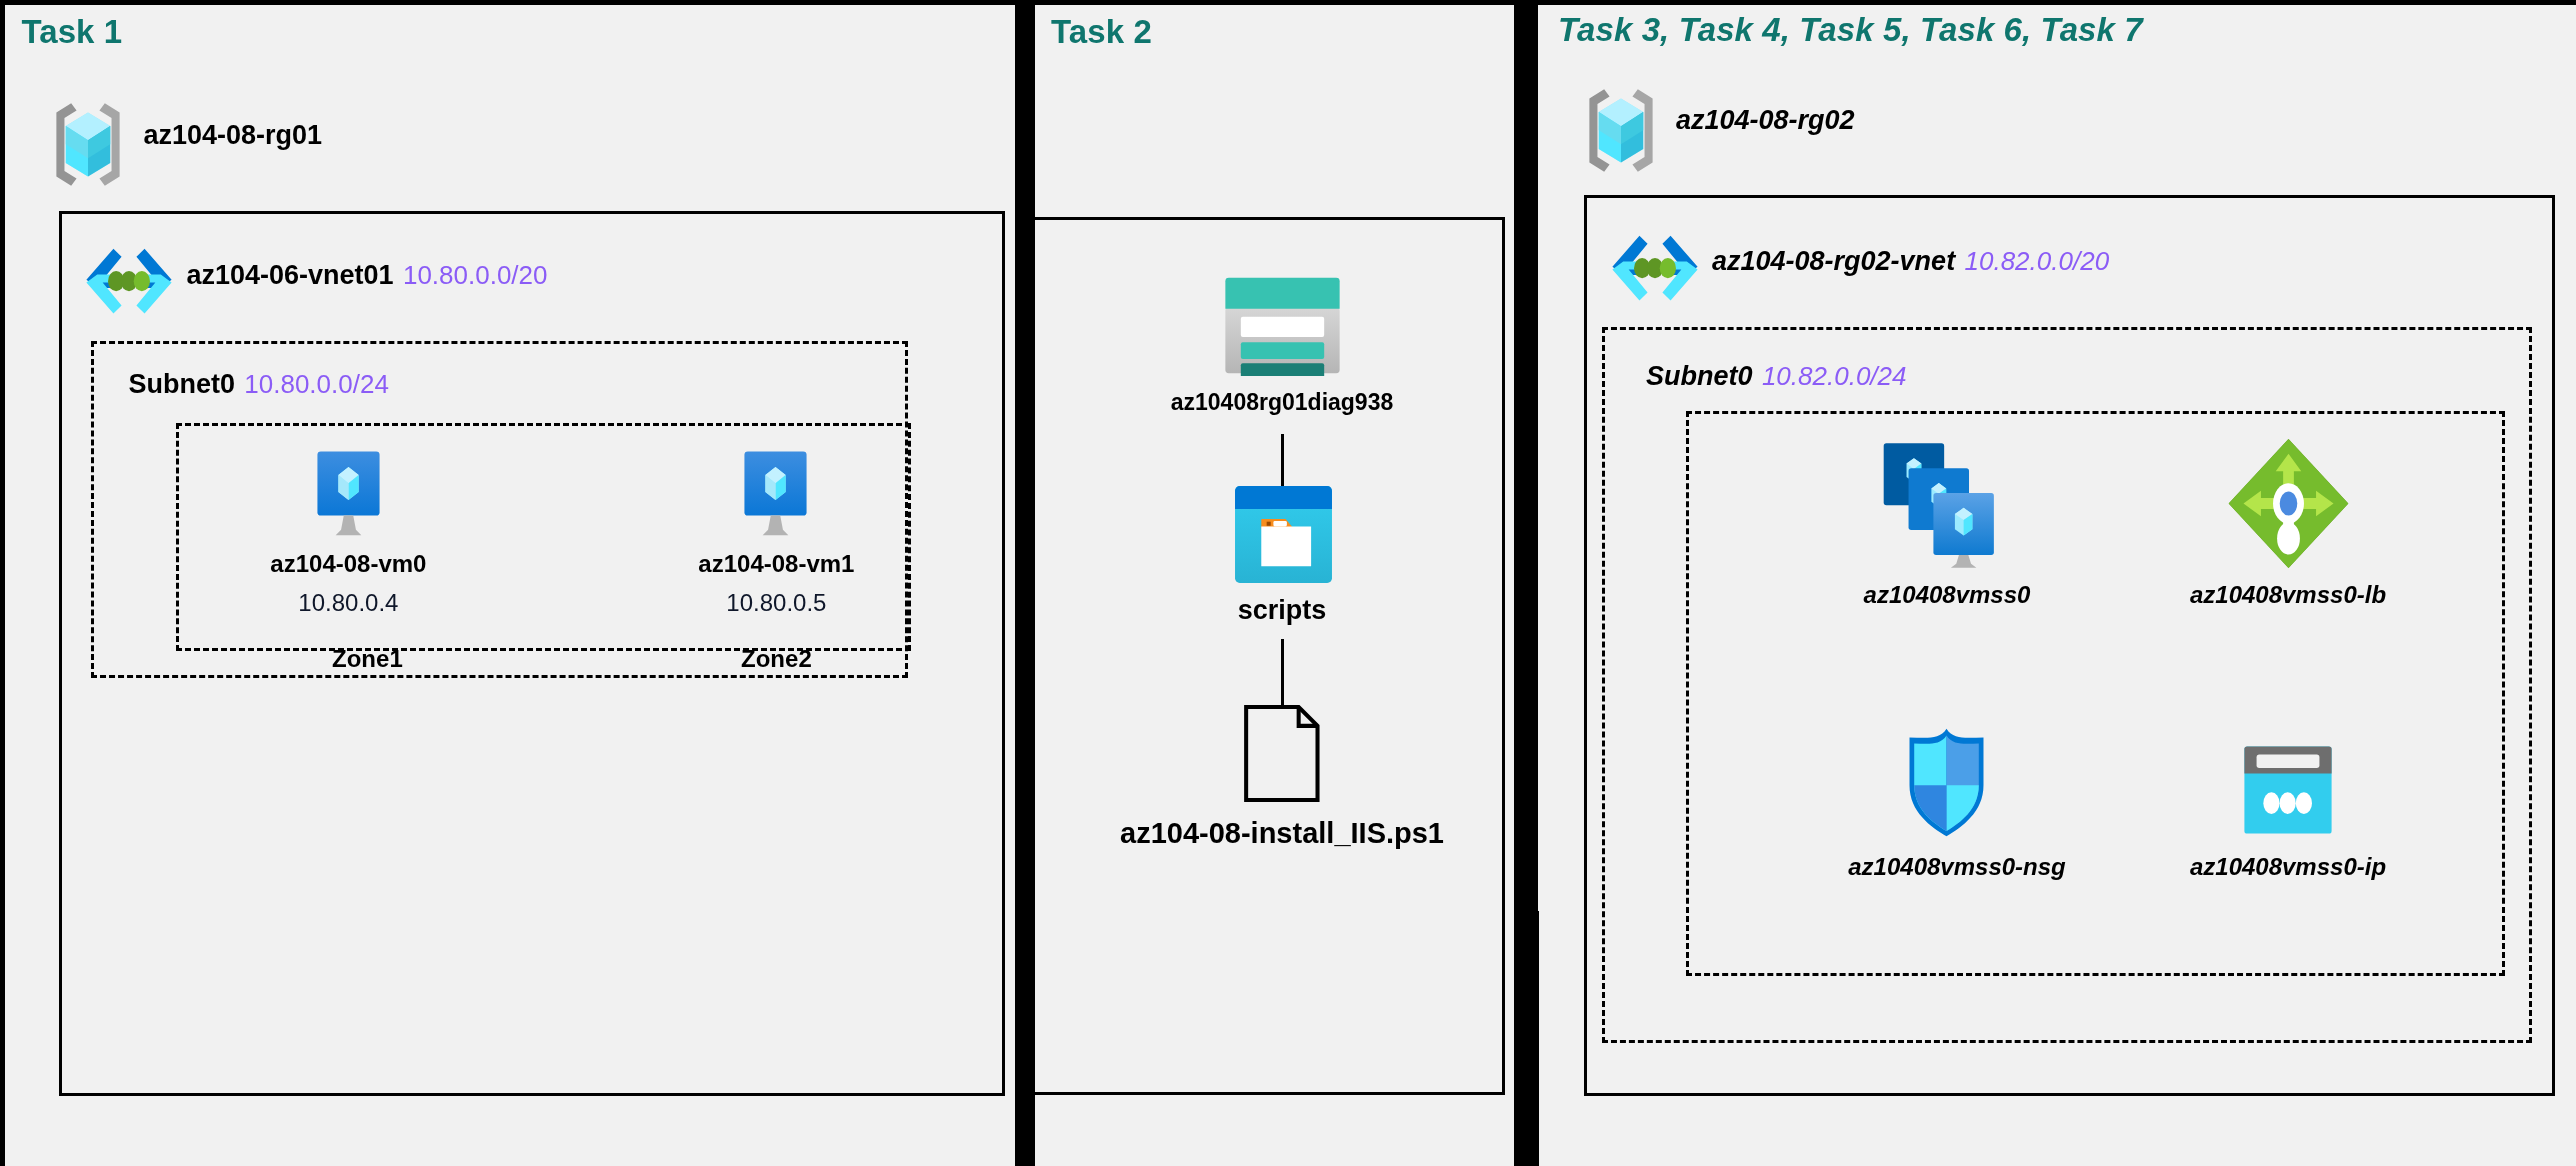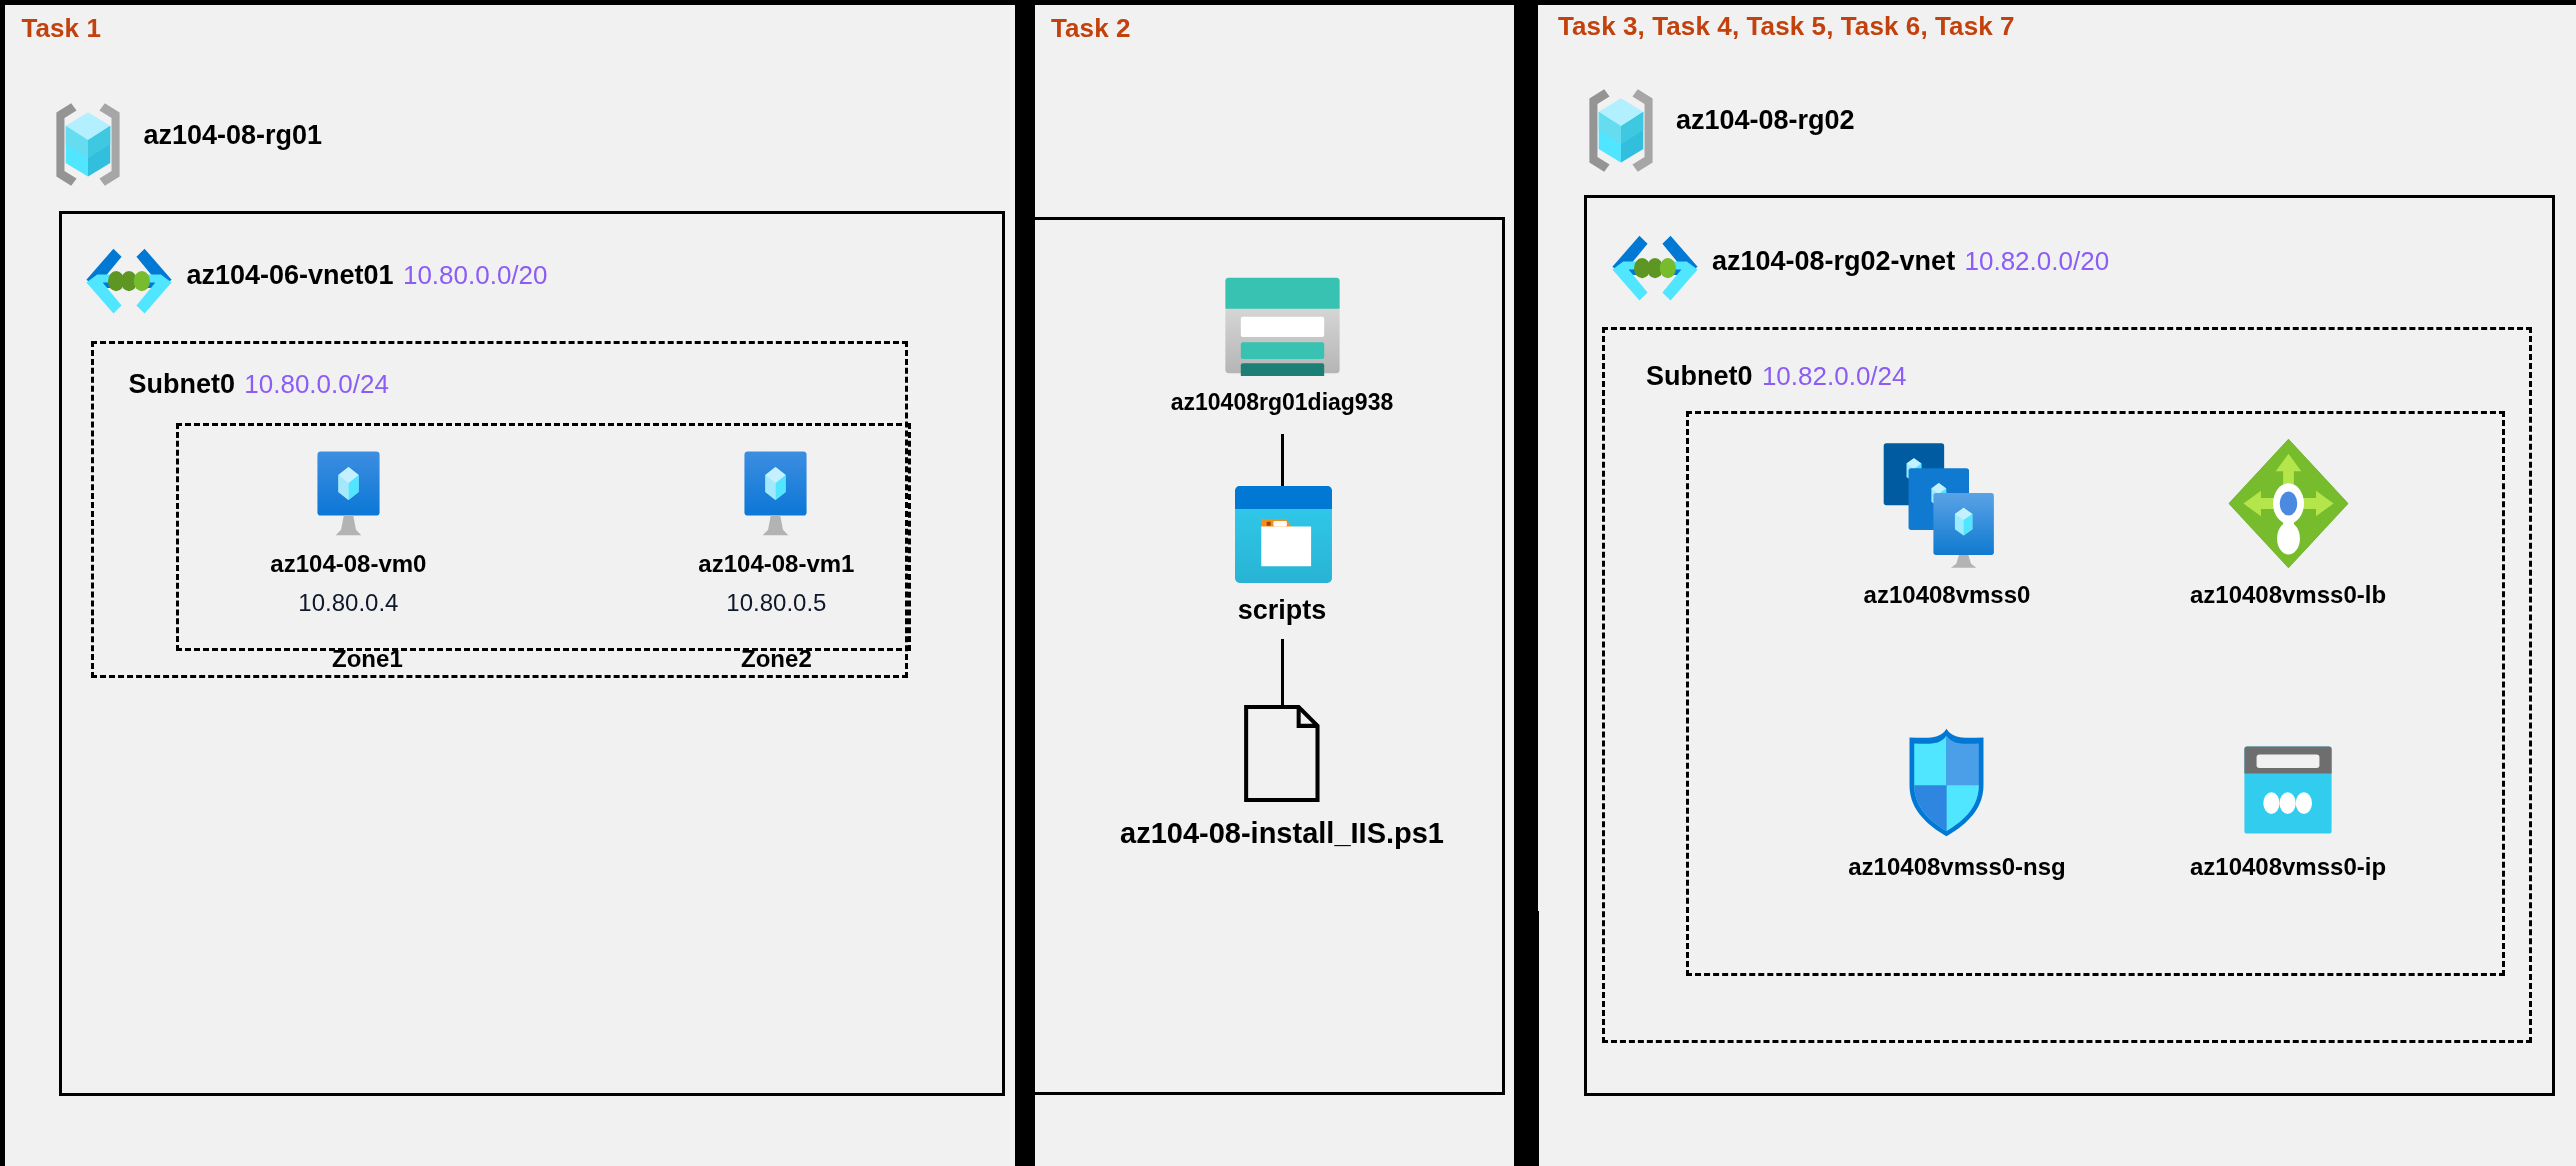--- a/index.html
+++ b/index.html
@@ -20,28 +20,28 @@
 
   
   .sep{position:absolute;top:0;width:20px;height:1166px;background:#000;}
   .sep-1{left:1015px;}
   .sep-2{left:1514px;width:25px;}
 
   
   .col{position:absolute;top:0;background:#f1f1f1;}
   .col-1{left:5.4px;top:5.4px;width:1009px;height:1161px;}
   .col-2{left:1035px;top:5.4px;width:410px;height:1161px;}
-  .col-3{left:1538px;top:5.4px;width:1038px;height:906px;}
+  .col-3{left:1538px;top:5.4px;width:1038px;height:906px;font-style:italic;}
 
   
   .task-title{
     position:absolute;
-    color:#c2410c;
+    color:#0f766e;
     font-weight:bold;
-    font-size:26px;
+    font-size:33px;
     letter-spacing:0.1px;
     white-space:nowrap;
   }
 
   
   .box-solid{
     position:absolute;
     border:3.4px solid #000;
     background:#f1f1f1;
     box-sizing:border-box;

